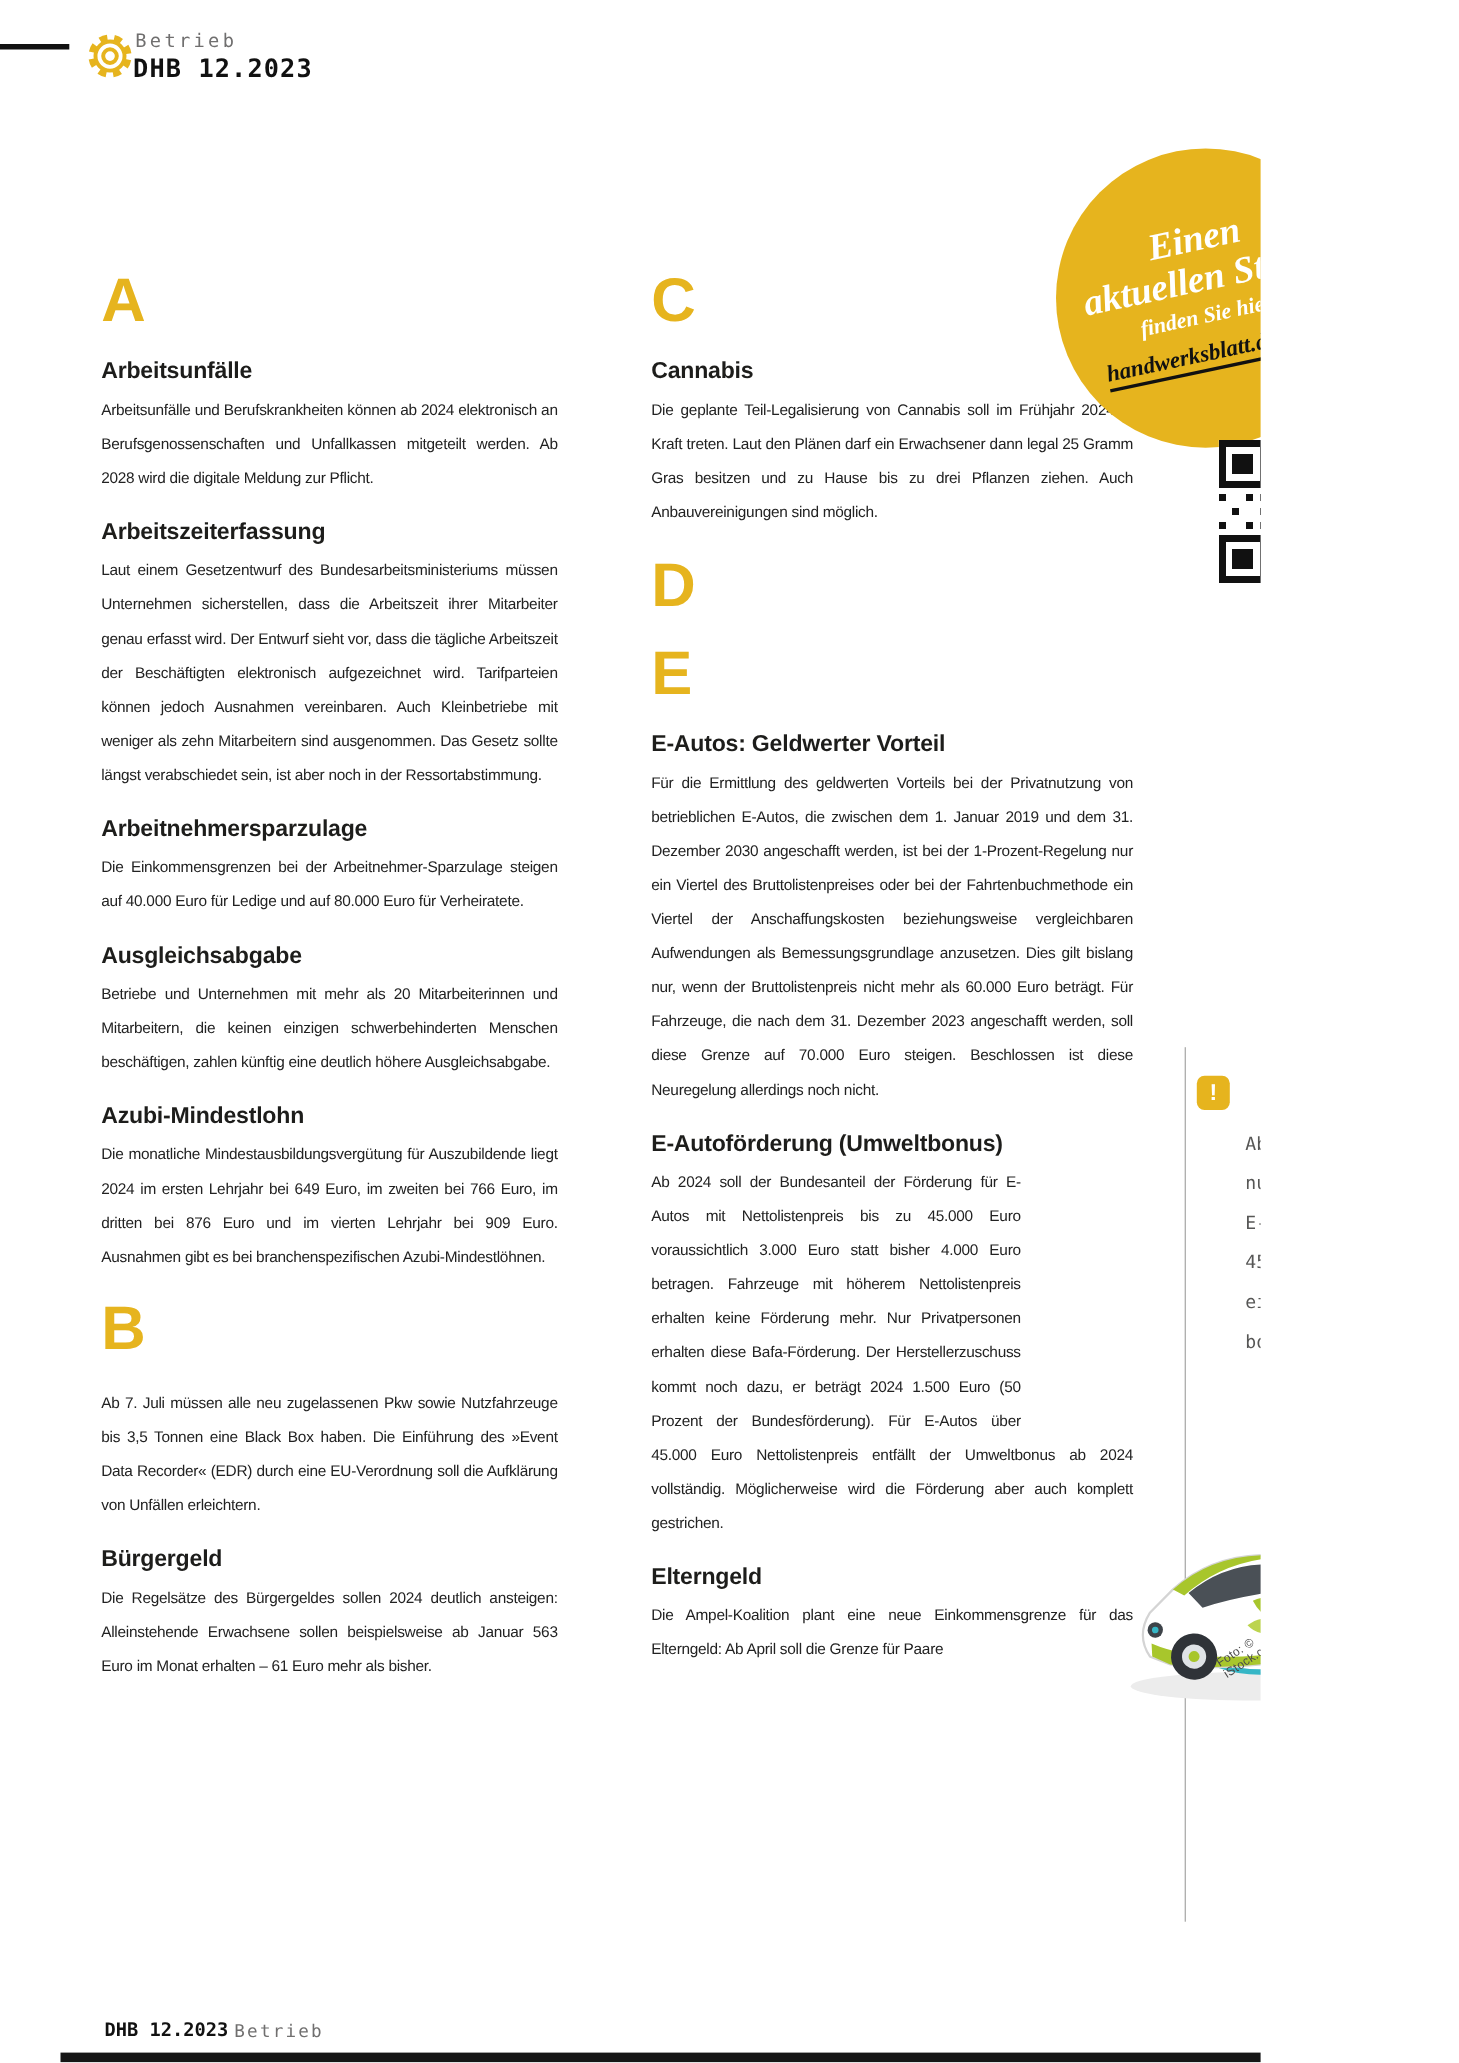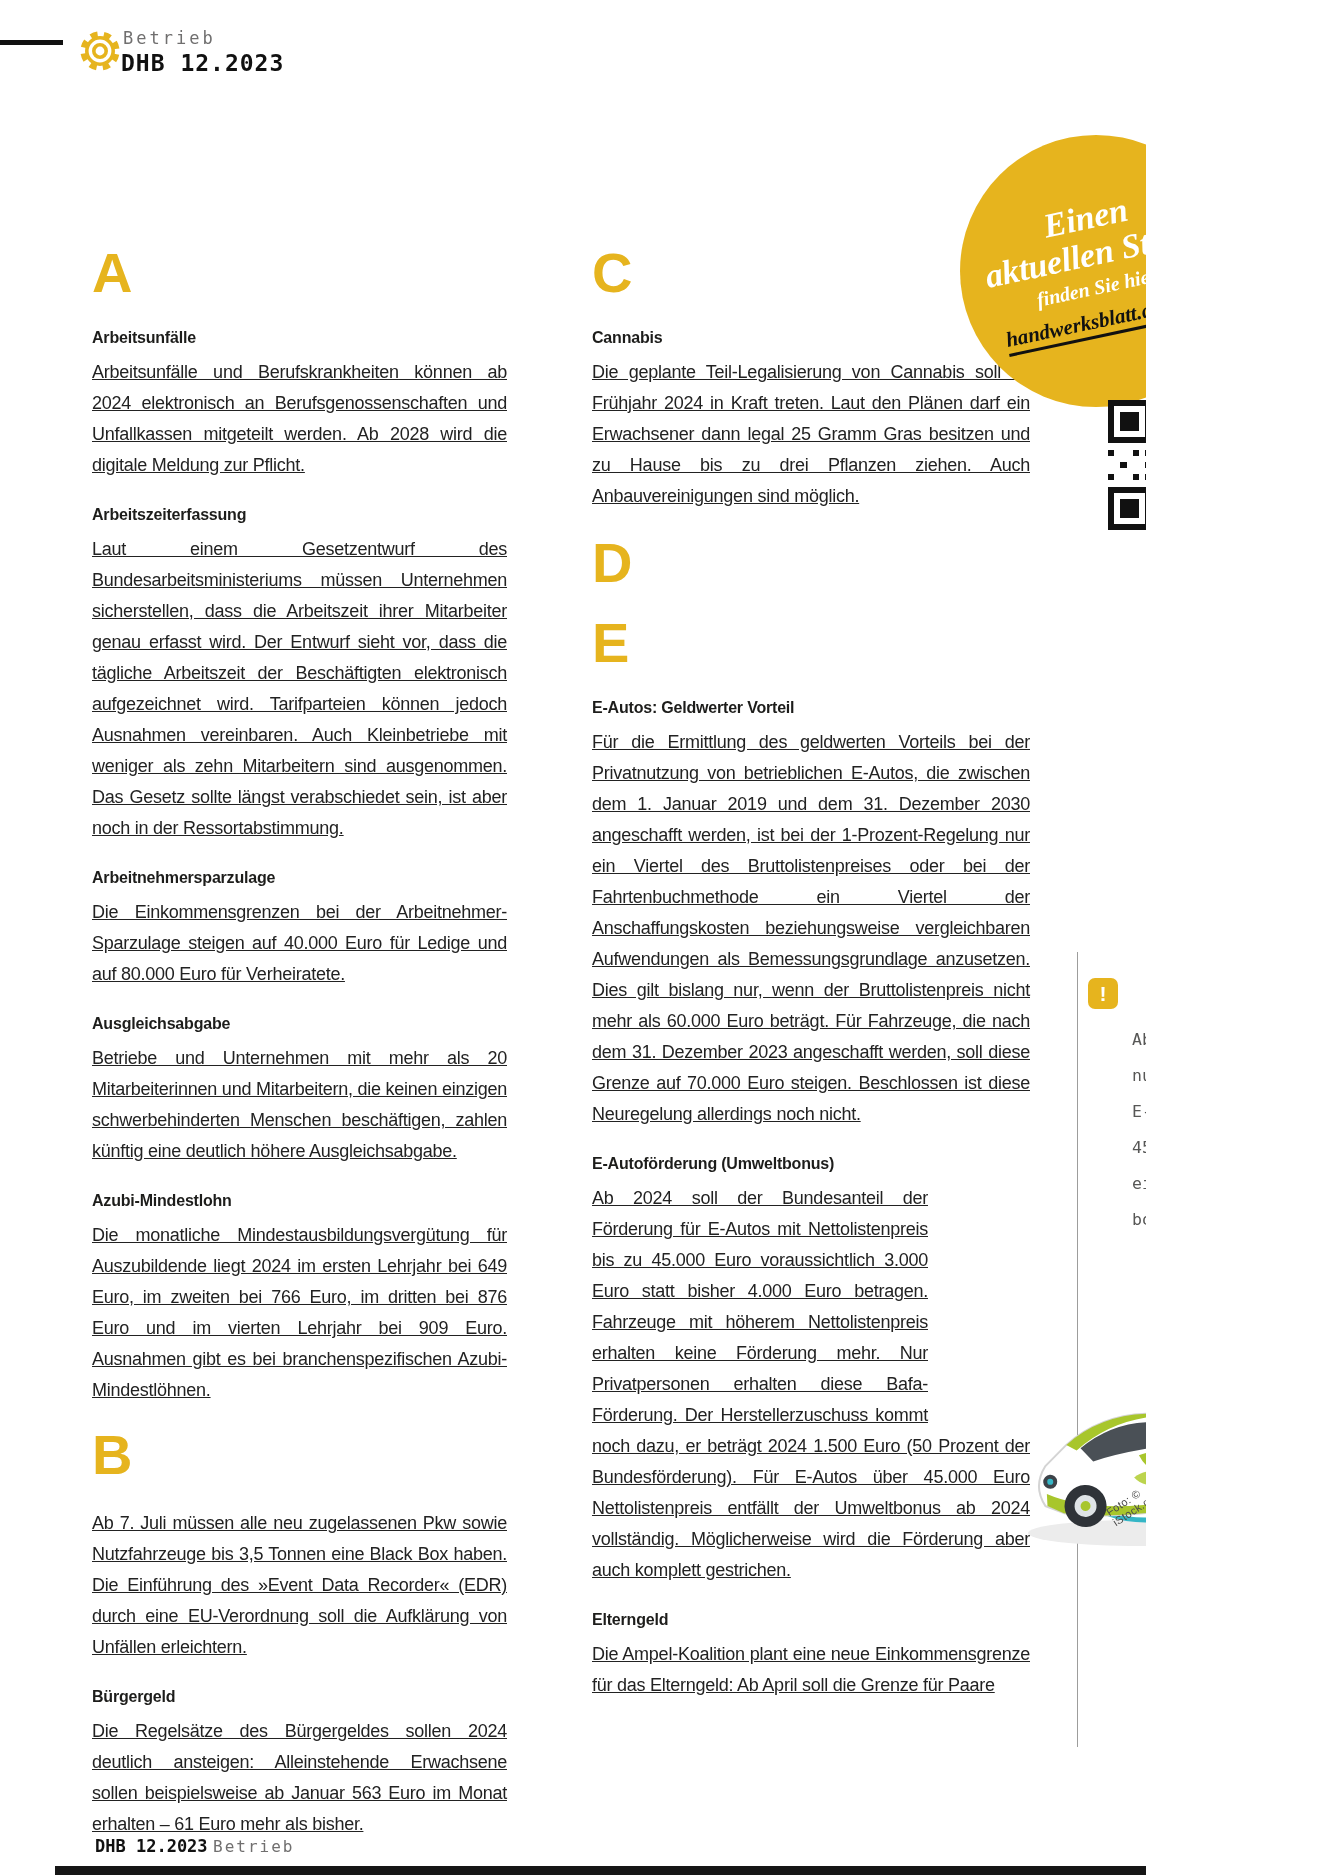--- a/index.html
+++ b/index.html
@@ -14,22 +14,22 @@
   .hdr-issue{position:absolute;left:121px;top:50px;font-family:"DejaVu Sans Mono",monospace;
              font-weight:bold;font-size:23px;letter-spacing:1px;color:#111;}
 
   
   .col{position:absolute;top:246px;}
   .col1{left:92px;width:415px;}
   .col2{left:592px;width:438px;}
   .big-letter{font-size:56px;line-height:54px;font-weight:bold;color:#e6b41e;margin:0 0 26px 0;}
   .big-letter.mt1{margin-top:22px;}
   .big-letter.mt2{margin-top:24px;}
-  .entry h3{font-size:16px;line-height:24px;font-weight:bold;margin:22px 0 7px 0;letter-spacing:-0.2px;}
-  .entry p{font-size:18px;line-height:31px;margin:0;text-align:justify;letter-spacing:-0.25px;color:#222;text-decoration:underline;}
+  .entry h3{font-size:21px;line-height:24px;font-weight:bold;margin:22px 0 7px 0;letter-spacing:-0.2px;}
+  .entry p{font-size:14px;line-height:31px;margin:0;text-align:justify;letter-spacing:-0.25px;color:#222;}
   .car-intrude{float:right;width:92px;height:150px;margin:96px 0 0 10px;}
 
   
   .badge{position:absolute;left:960px;top:135px;width:272px;height:272px;border-radius:50%;
          background:#e6b41e;display:flex;align-items:center;justify-content:center;}
   .badge-inner{transform:rotate(-12deg);text-align:center;margin-top:-8px;}
   .badge-l1,.badge-l2{font-family:"Liberation Serif",serif;font-style:italic;font-weight:bold;
          color:#fff;font-size:34px;line-height:37px;}
   .badge-l3{font-family:"Liberation Serif",serif;font-style:italic;font-weight:bold;
          color:#fff;font-size:20px;line-height:26px;margin-top:2px;}

